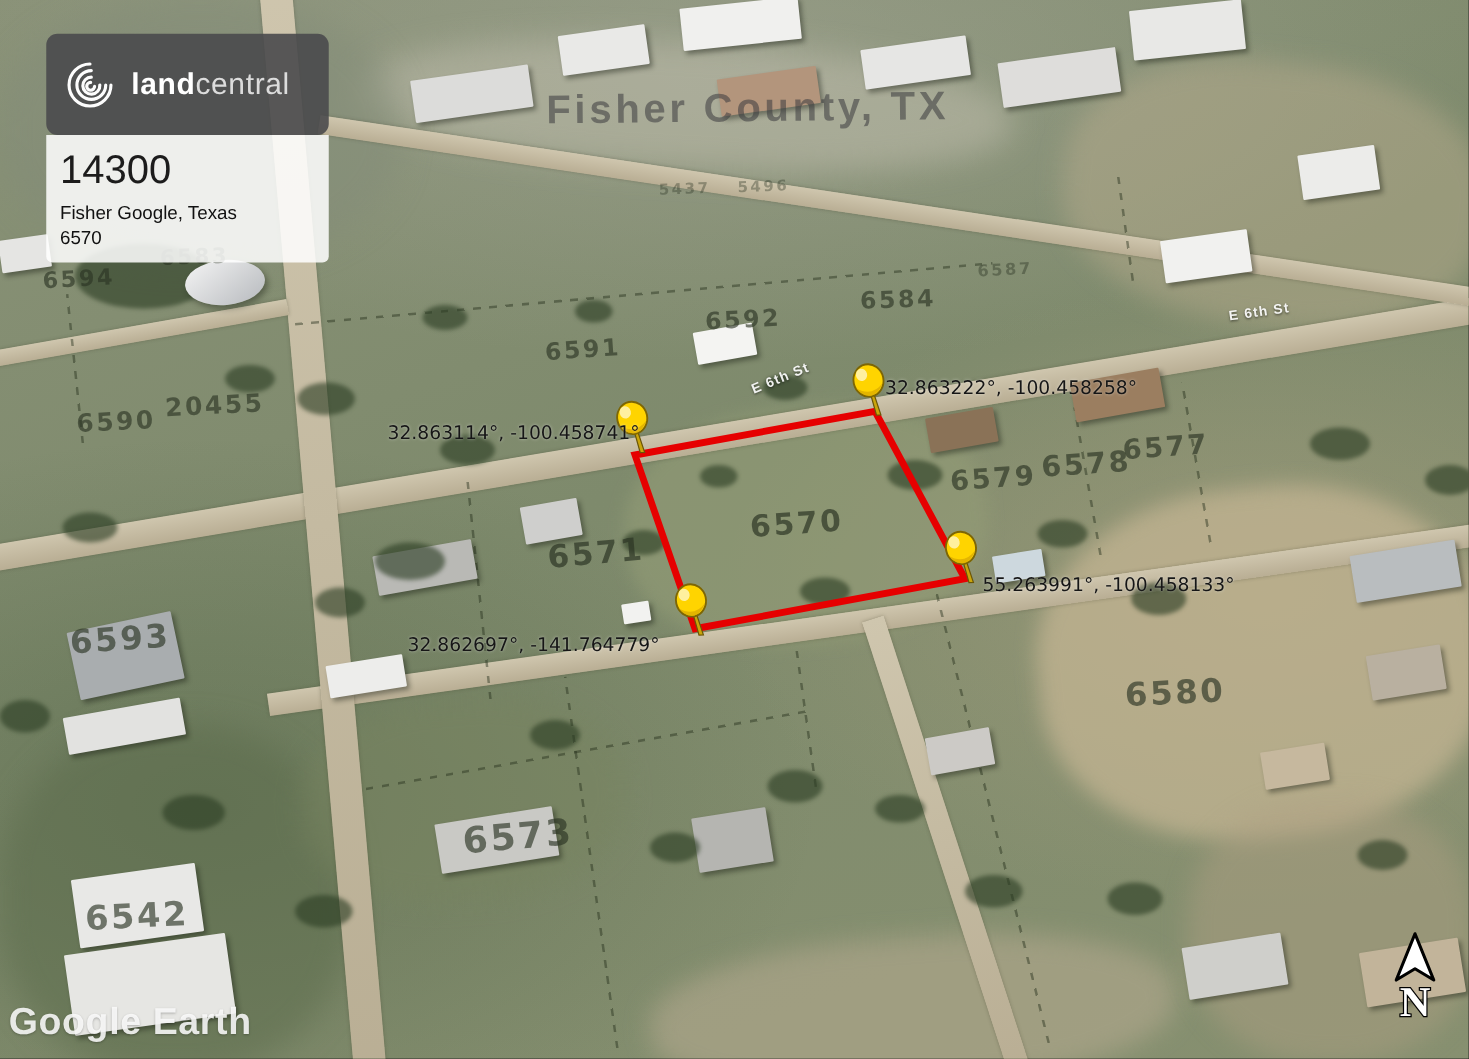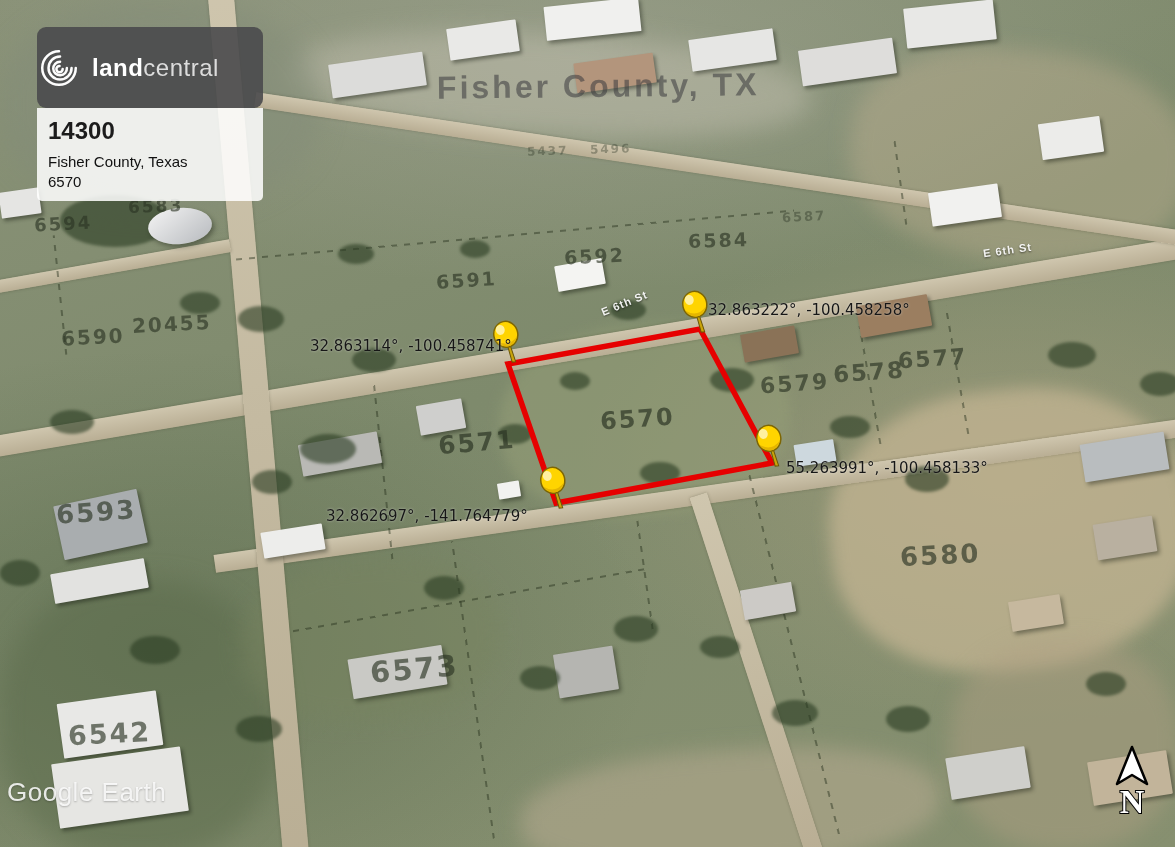--- a/index.html
+++ b/index.html
@@ -20,30 +20,30 @@
   .lot.v{width:2px;background:repeating-linear-gradient(0deg,rgba(35,45,25,.8) 0 6px,transparent 6px 13px);}
   .parcel-label{position:absolute;font-weight:700;color:rgba(43,51,35,.8);letter-spacing:2px;
     font-family:"DejaVu Sans",sans-serif;white-space:nowrap;}
   .street-label{position:absolute;font:600 11px "Liberation Sans",sans-serif;color:rgba(255,255,255,.92);
     text-shadow:0 1px 2px rgba(0,0,0,.55);white-space:nowrap;letter-spacing:1px;}
   .pin{position:absolute;width:40px;height:48px;}
   .pin-label{position:absolute;font:15px "DejaVu Sans",sans-serif;color:#161616;white-space:nowrap;
     text-shadow:0 0 3px rgba(255,255,255,.4), 0 0 1px rgba(255,255,255,.3);}
   #county-watermark{position:absolute;left:437px;top:68px;font-size:32px;font-weight:600;letter-spacing:3px;
     color:rgba(58,58,62,.55);transform:rotate(-.6deg);white-space:nowrap;}
-  #earth-credit{position:absolute;left:7px;top:777px;font-size:26px;font-weight:400;letter-spacing:.5px;
+  #earth-credit{position:absolute;left:7px;top:801px;font-size:30px;font-weight:700;letter-spacing:.5px;
     color:rgba(252,252,252,.88);text-shadow:0 1px 2px rgba(0,0,0,.25);}
   #brand-badge{position:absolute;left:37px;top:27px;width:226px;height:81px;background:rgba(74,74,76,.9);
-    border-radius:9px;display:flex;align-items:center;box-sizing:border-box;z-index:20;}
+    border-radius:9px;display:flex;align-items:center;padding-left:13px;box-sizing:border-box;z-index:20;}
   #brand-text{font-size:24px;color:#fff;margin-left:11px;letter-spacing:.5px;}
   #brand-text .b1{font-weight:700;color:#ffffff;}
   #brand-text .b2{font-weight:400;color:#dcdcdc;}
   #info-card{position:absolute;left:37px;top:108px;width:226px;background:rgba(255,255,255,.86);
     border-radius:0 0 5px 5px;padding:9px 11px 10px;box-sizing:border-box;z-index:20;}
-  #listing-id{font-size:24px;font-weight:700;color:#1c1c1c;margin-bottom:7px;}
+  #listing-id{font-size:32px;font-weight:400;color:#1c1c1c;margin-bottom:7px;}
   #listing-loc,#listing-lot{font-size:15px;color:#111;line-height:1.3;}
   #scalebar{position:absolute;left:976px;top:810px;width:196px;height:33px;z-index:20;}
   .sb-band{position:absolute;left:26px;right:26px;top:5px;bottom:3px;background:rgba(72,72,72,.55);}
   .sb-line{position:absolute;left:0;right:0;bottom:1px;height:2px;background:#fff;box-shadow:0 0 2px rgba(0,0,0,.5);}
   .sb-tick{position:absolute;bottom:1px;width:2px;height:27px;background:#fff;box-shadow:0 0 2px rgba(0,0,0,.5);}
   .sb-text{position:absolute;left:0;right:0;top:6px;text-align:center;font-size:16px;font-weight:700;color:#fff;}
   #north-arrow{position:absolute;left:1106px;top:744px;z-index:20;}
   #watertower{position:absolute;left:148px;top:208px;width:64px;height:36px;border-radius:50%;
     background:linear-gradient(145deg,#f4f4f4,#b7babe);box-shadow:2px 3px 5px rgba(20,25,15,.4);transform:rotate(-5deg);}
 </style>
@@ -216,21 +216,21 @@
         <path d="M22,10 A11,11 0 1,0 33,21"></path>
         <path d="M22,15 A6.5,6.5 0 1,0 28.5,21"></path>
         <path d="M21.5,19 A3,3 0 1,0 24.5,22"></path>
       </g>
     </svg>
     <div id="brand-text"><span class="b1">land</span><span class="b2">central</span></div>
   </div>
 
   <div id="info-card">
     <div id="listing-id">14300</div>
-    <div id="listing-loc">Fisher County, Texas</div>
+    <div id="listing-loc">Fisher Google, Texas</div>
     <div id="listing-lot">6570</div>
   </div>
 
   <div id="earth-credit">Google Earth</div>
 
 
   <svg id="north-arrow" width="52" height="74" viewBox="0 0 52 74">
     <polygon points="26,3 41,40 26,31 11,40" fill="#fff" stroke="#000" stroke-width="2.5" stroke-linejoin="round"></polygon>
     <text x="26" y="69" text-anchor="middle" font-size="34" font-weight="bold" font-family="Liberation Serif, serif" fill="#fff" stroke="#000" stroke-width="2" paint-order="stroke">N</text>
   </svg>

